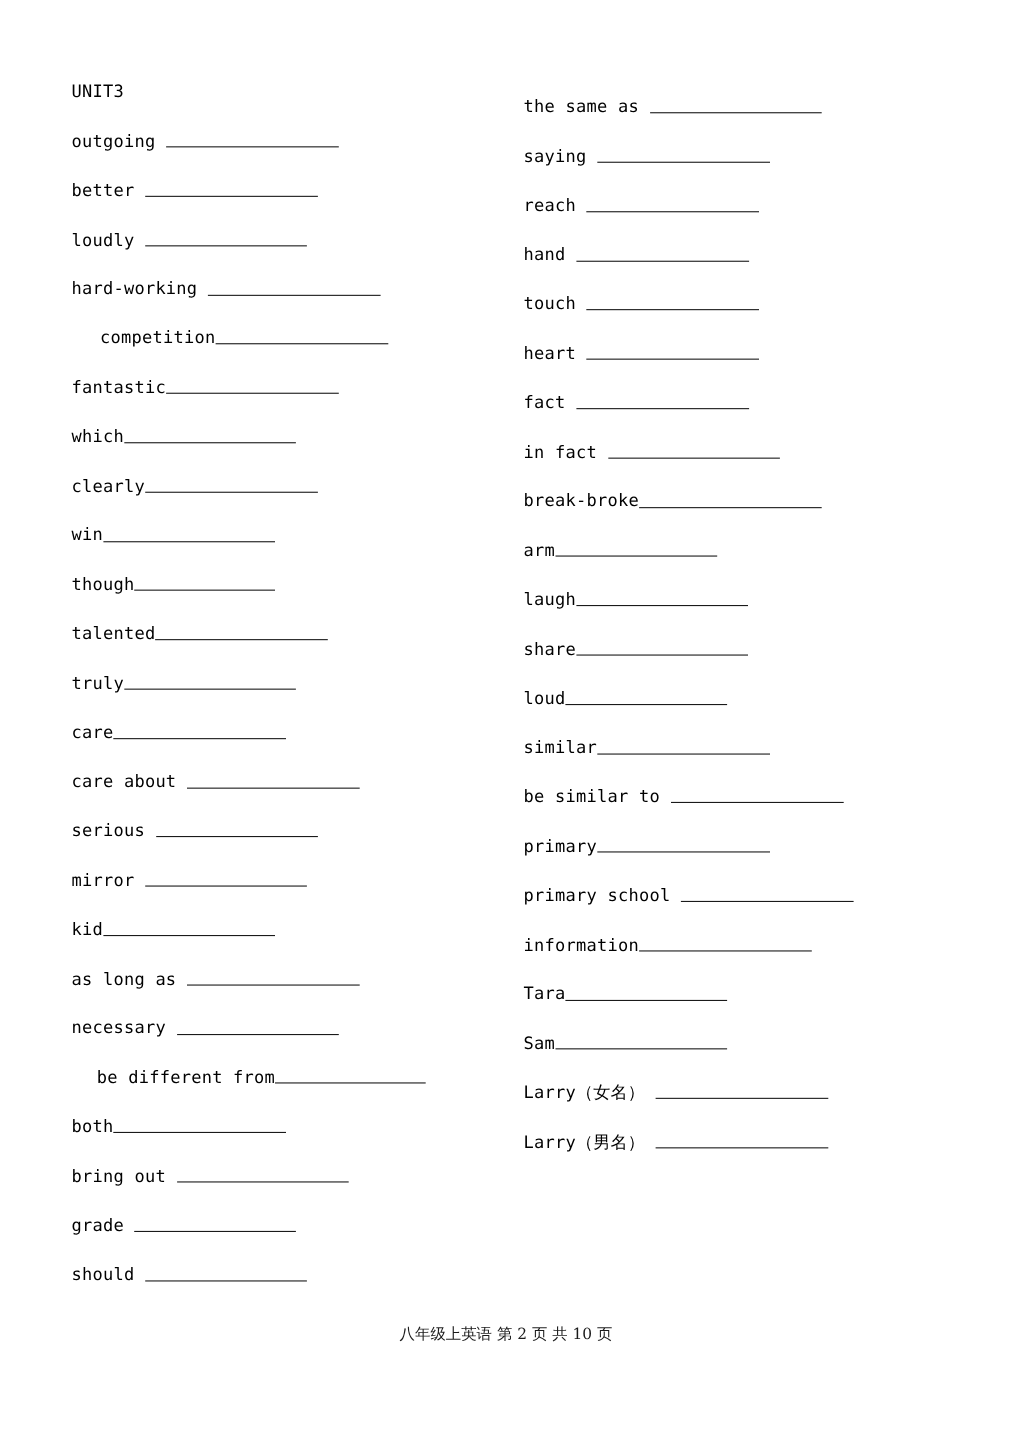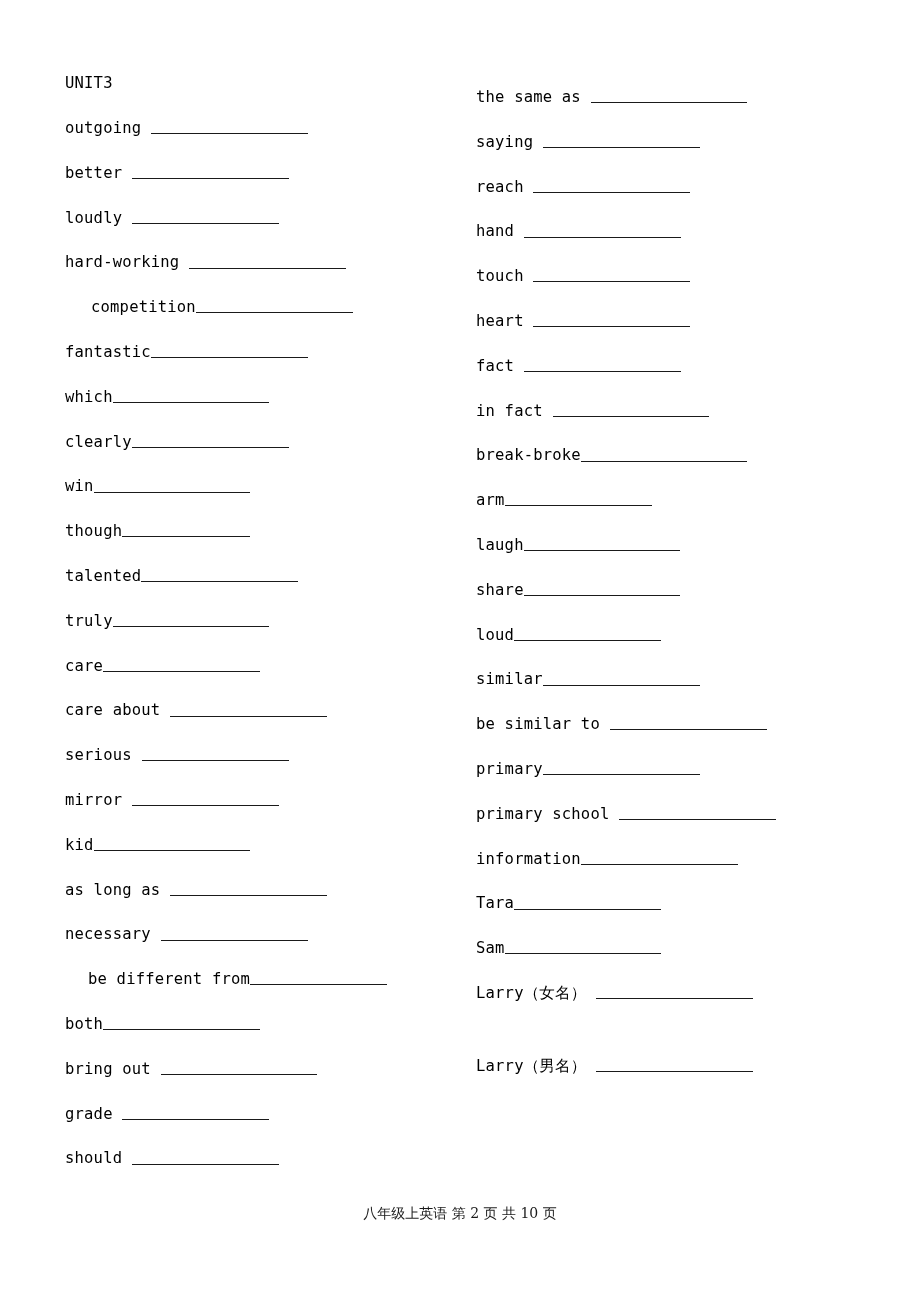--- a/index.html
+++ b/index.html
@@ -133,19 +133,19 @@
         <div class="entry" style="top: 580.8px;"><span class="word">share</span><span class="blank" style="width: 156.8px;"></span></div>
         <div class="entry" style="top: 625.6px;"><span class="word">loud</span><span class="blank" style="width: 147px;"></span></div>
         <div class="entry" style="top: 670.4px;"><span class="word">similar</span><span class="blank" style="width: 156.8px;"></span></div>
         <div class="entry" style="top: 715.2px;"><span class="word">be similar to</span><span class="gap" style="width: 9.8px;"></span><span class="blank" style="width: 156.8px;"></span></div>
         <div class="entry" style="top: 760px;"><span class="word">primary</span><span class="blank" style="width: 156.8px;"></span></div>
         <div class="entry" style="top: 804.8px;"><span class="word">primary school</span><span class="gap" style="width: 9.8px;"></span><span class="blank" style="width: 156.8px;"></span></div>
         <div class="entry" style="top: 849.6px;"><span class="word">information</span><span class="blank" style="width: 156.8px;"></span></div>
         <div class="entry" style="top: 894.4px;"><span class="word">Tara</span><span class="blank" style="width: 147px;"></span></div>
         <div class="entry" style="top: 939.2px;"><span class="word">Sam</span><span class="blank" style="width: 156.8px;"></span></div>
         <div class="entry" style="top: 984px;"><span class="word">Larry（女名）</span><span class="gap" style="width: 9.8px;"></span><span class="blank" style="width: 156.8px;"></span></div>
-        <div class="entry" style="top: 1028.8px; margin-top: 28px;"><span class="word">Larry（男名）</span><span class="gap" style="width: 9.8px;"></span><span class="blank" style="width: 156.8px;"></span></div>
+        <div class="entry" style="top: 1028.8px;"><span class="word">Larry（男名）</span><span class="gap" style="width: 9.8px;"></span><span class="blank" style="width: 156.8px;"></span></div>
       </div>
   </div>
 
   <div class="footer">八年级上英语 第 2 页 共 10 页</div>
 
 </div>
 
 </body></html>

